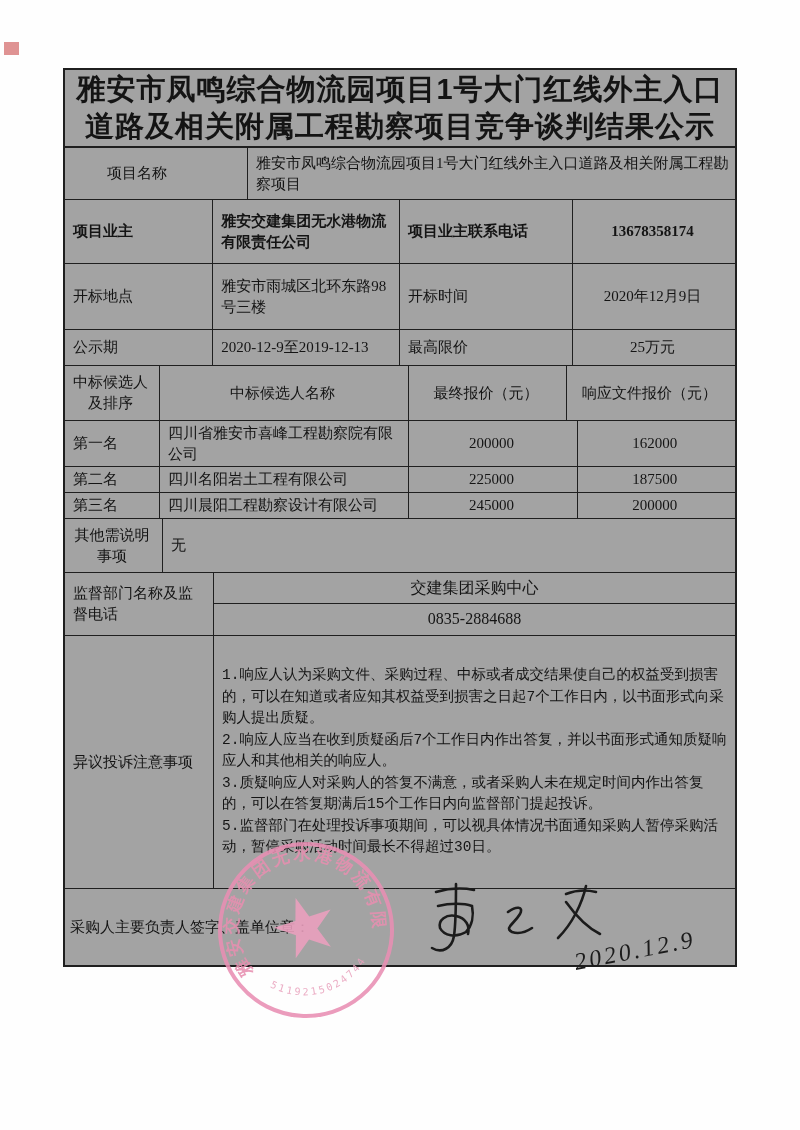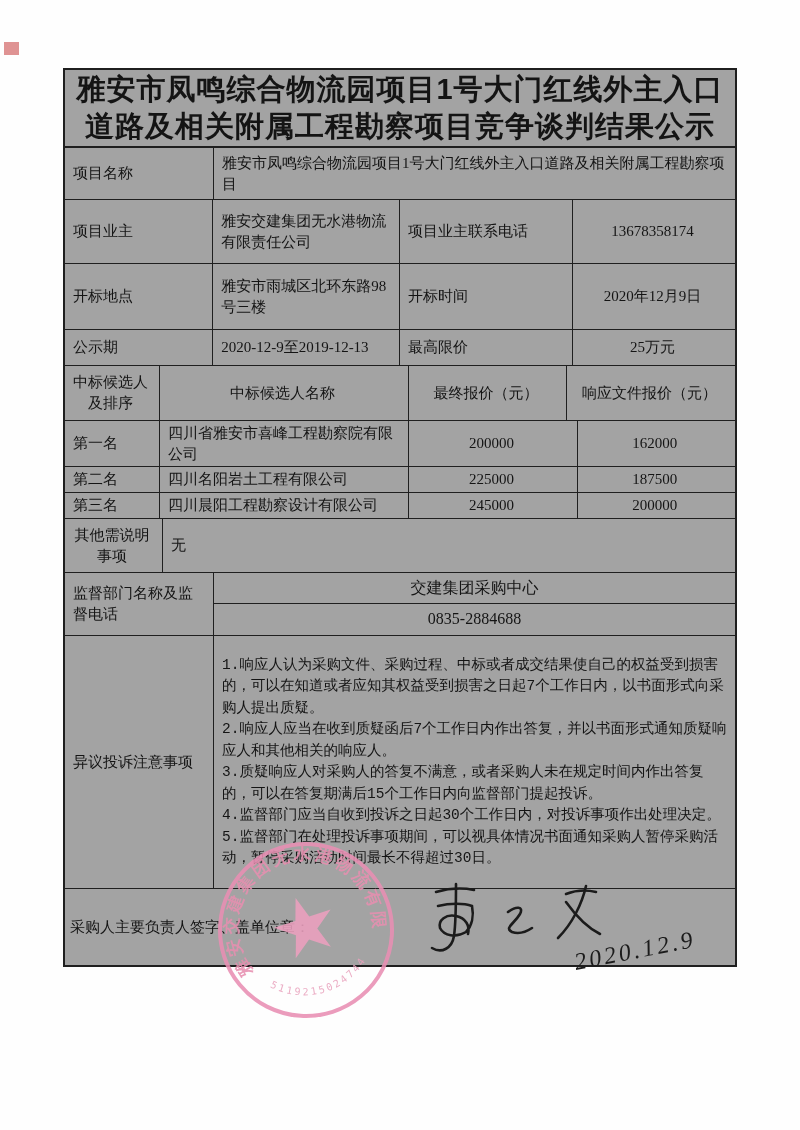--- a/index.html
+++ b/index.html
@@ -27,21 +27,21 @@
   .row.last { border-bottom:none; }
   .cell {
     border-right:1px solid #1f1f1f; display:flex; align-items:center;
     font-size:15px; line-height:21px; padding:3px 6px 3px 8px;
   }
   .cell:last-child { border-right:none; }
   .w149{width:149px;} .w188{width:188px;} .w174{width:174px;} .w163{width:163px;}
   .w79{width:98px;} .w258{width:258px;}
   .grow{flex:1;}
   .center{ justify-content:center; text-align:center; padding-left:3px;}
-  .h52{height:52px;} .h64{height:64px;} .h66{height:66px;} .h36{height:36px;}
+  .h52{height:52px;padding-left:34px;} .h64{height:64px;font-weight:bold;} .h66{height:66px;} .h36{height:36px;}
   .h55{height:55px;} .h46{height:46px;} .h26{height:26px;} .h54{height:54px;}
   .h63{height:63px;} .h253{height:253px;} .h76{height:76px;}
   .subcol{ flex:1; display:flex; flex-direction:column; }
   .subrow{
     height:31px; border-bottom:1px solid #1f1f1f; display:flex;
     align-items:center; justify-content:center; font-size:16px;
   }
   .subrow.last{ border-bottom:none; height:30px; }
   .objection-text{ font-size:14.5px; line-height:21.5px; text-align:left; }
   .objection-text p{ margin:0;font-family:Liberation Mono, monospace; }
@@ -131,21 +131,20 @@
       </div>
     </div>
 
     <div class="row h253">
       <div class="cell w149">异议投诉注意事项</div>
       <div class="cell grow">
         <div class="objection-text">
           <p>1.响应人认为采购文件、采购过程、中标或者成交结果使自己的权益受到损害的，可以在知道或者应知其权益受到损害之日起7个工作日内，以书面形式向采购人提出质疑。</p>
           <p>2.响应人应当在收到质疑函后7个工作日内作出答复，并以书面形式通知质疑响应人和其他相关的响应人。</p>
           <p>3.质疑响应人对采购人的答复不满意，或者采购人未在规定时间内作出答复的，可以在答复期满后15个工作日内向监督部门提起投诉。</p>
-          <p>4.监督部门应当自收到投诉之日起30个工作日内，对投诉事项作出处理决定。</p>
           <p>5.监督部门在处理投诉事项期间，可以视具体情况书面通知采购人暂停采购活动，暂停采购活动时间最长不得超过30日。</p>
         </div>
       </div>
     </div>
 
     <div class="row h76 last sig-row">
       <div class="sig-label">采购人主要负责人签字、盖单位章：</div>
     </div>
 
   </div>

